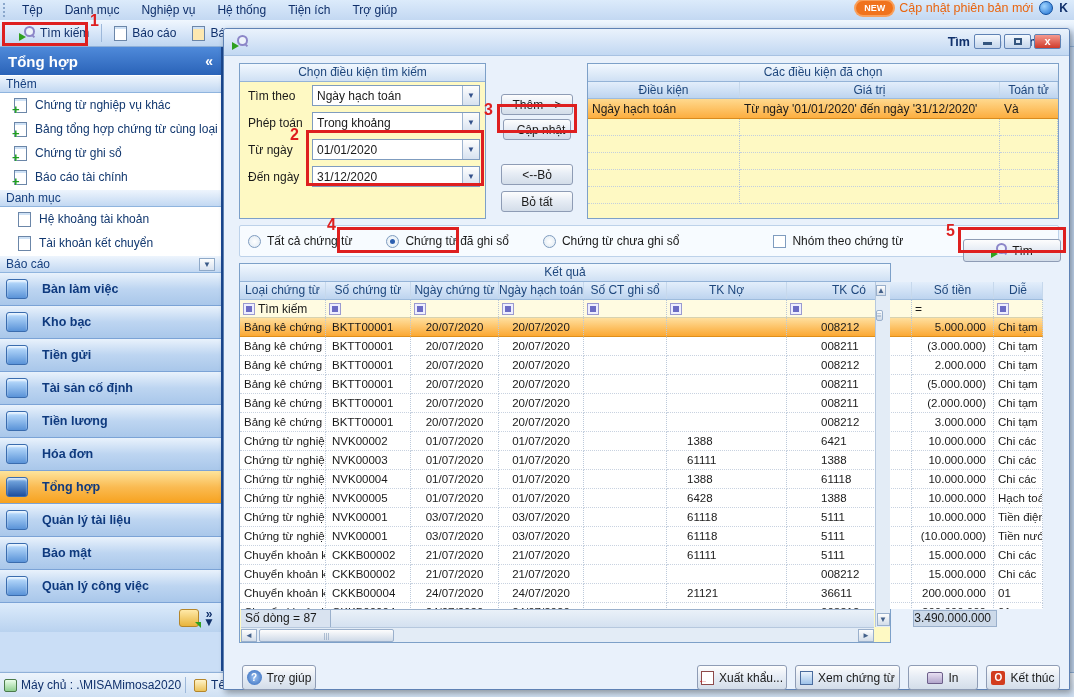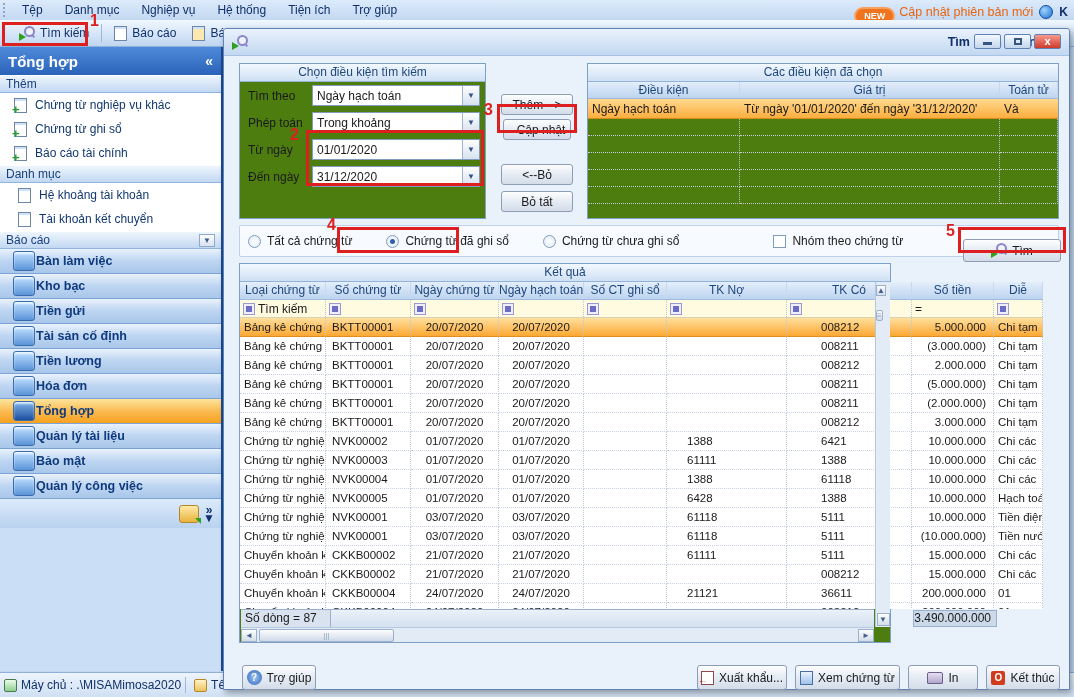--- a/index.html
+++ b/index.html
@@ -11,21 +11,21 @@
   }
   .abs { position:absolute; }
 
   
   #menubar { left:0; top:0; width:1074px; height:20px;
     background:linear-gradient(#dcebfb,#c3d8f2); display:flex; align-items:center; z-index:1; }
   .grip { width:5px; height:70%; margin:0 3px; border-left:2px dotted #8aa7cc; }
   .menu-item { padding:2px 11px; color:#10306b; cursor:default; }
   #update-area { position:absolute; right:6px; top:1px; display:flex; align-items:center; gap:6px; }
   .new-badge { background:#f0731d; color:#fff; font-size:9px; font-weight:bold;
-    padding:2px 8px; border-radius:8px; box-shadow:0 0 0 2px #f9a05c;margin-top:8px; }
+    padding:2px 8px; border-radius:8px; box-shadow:0 0 0 2px #f9a05c; }
   .update-text { color:#e9650f; font-size:12.5px; }
   .globe { width:14px; height:14px; border-radius:50%;
     background:radial-gradient(circle at 35% 35%, #9fd4ff, #1d6fd1); border:1px solid #0f4e9e; }
   .k-text { color:#10306b; font-weight:bold; }
 
   
   #toolbar { left:0; top:20px; width:1074px; height:27px;
     background:linear-gradient(#f0f7fe,#d3e3f7 60%,#bfd6f0);
     border-bottom:1px solid #8fb0d8; display:flex; align-items:center; z-index:1; }
   .tb-btn { display:flex; align-items:center; gap:5px; padding:3px 8px; color:#10306b; border-radius:3px; }
@@ -54,21 +54,21 @@
     padding:0 8px; justify-content:space-between; }
   #sb-title .chev { font-size:14px; font-weight:bold; cursor:pointer; }
   .sb-band { height:18px; background:linear-gradient(#eef5fd,#c2d8f2);
     border-top:1px solid #fff; border-bottom:1px solid #8fb4de; color:#17407f;
     display:flex; align-items:center; padding:0 6px; justify-content:space-between; }
   .sb-item { height:24px; display:flex; align-items:center; gap:8px; padding-left:14px;
     color:#12386f; background:#fff; font-size:12px; cursor:pointer; }
   .sb-combo { width:16px; height:13px; background:linear-gradient(#fdfdfd,#d7e2f0);
     border:1px solid #8fa9c8; font-size:8px; color:#3a5a88; text-align:center; line-height:12px; }
   #sb-white { background:#fff; }
-  .nav-item { height:25px; display:flex; align-items:center; gap:1px; padding-left:13px;
+  .nav-item { height:33px; display:flex; align-items:center; gap:14px; padding-left:6px;
     background:linear-gradient(#e9f2fc,#bdd5f1 50%,#a9c7ea);
     border-bottom:1px solid #7ba3d6; color:#0f3a7e; font-weight:bold; font-size:12.5px; cursor:pointer; }
   .nav-item.selected { background:linear-gradient(#fde49c,#fabb52 50%,#f7a21f); }
   .nav-icon { width:22px; height:20px; border-radius:3px;
     background:linear-gradient(#bfe0ff,#5a93d8); border:1px solid #3a6cae;
     box-shadow:inset 0 2px 2px rgba(255,255,255,.7); }
   .nav-item.selected .nav-icon { background:linear-gradient(#7fb2e8,#1d4f9e); }
   #sb-footer { height:29px; background:linear-gradient(#dcebfb,#b9d2ef);
     display:flex; align-items:center; justify-content:flex-end; gap:4px; padding-right:6px; }
   .db-icon { width:20px; height:18px; border-radius:3px;
@@ -94,21 +94,21 @@
     border-bottom:1px solid #a8c2e2; display:flex; align-items:center; padding:0 8px;
     color:#10306b; font-weight:bold; font-size:12.5px; border-radius:3px 3px 0 0;justify-content:space-between; }
   #dlg-controls { position:absolute; right:8px; top:5px; display:flex; gap:3px; }
   .win-ctl { width:27px; height:15px; border:1px solid #5f82b4; border-radius:2px;
     background:linear-gradient(#f4f9fe,#c4d6ec); position:relative; cursor:pointer; }
   .win-ctl.close { background:linear-gradient(#f59a90,#cf3a2a); }
   .win-ctl .g-min { position:absolute; left:8px; bottom:3px; width:9px; height:3px; background:#35567e; }
   .win-ctl .g-max { position:absolute; left:9px; top:3px; width:8px; height:7px; border:2px solid #35567e; }
   .win-ctl .g-x { position:absolute; width:100%; text-align:center; top:0px; color:#fff; font-weight:bold; font-size:11px; }
 
-  .groupbox { position:absolute; border:1px solid #7da0c8; background:#4d7c0f; }
+  .groupbox { position:absolute; border:1px solid #7da0c8; background:#fef9c3; }
   .gb-band { height:18px; background:linear-gradient(#f2f8fe,#cfe0f4);
     border-bottom:1px solid #94b3d7; color:#1e477d; text-align:center; line-height:17px; }
 
   
   .cond-row { display:flex; align-items:center; height:27px; padding-left:8px; }
   .cond-label { width:64px; color:#1a1a1a; }
   .combo { flex:0 0 168px; height:21px; border:1px solid #7f9cbf; background:#fff;
     display:flex; align-items:center; }
   .combo .val { flex:1; padding-left:4px; white-space:nowrap; overflow:hidden; }
   .combo .drop { width:17px; height:100%; border-left:1px solid #9eb4cf;
@@ -247,20 +247,24 @@
     <div class="sb-band">
       <span>Thêm</span>
     </div>
     <div id="sb-white">
 
         <div class="sb-item">
           <span class="mini-doc plus"></span>
           <span>Chứng từ nghiệp vụ khác</span>
         </div>
 
+        <div class="sb-item">
+          <span class="mini-doc plus"></span>
+          <span>Bảng tổng hợp chứng từ cùng loại</span>
+        </div>
 
         <div class="sb-item">
           <span class="mini-doc plus"></span>
           <span>Chứng từ ghi sổ</span>
         </div>
 
         <div class="sb-item">
           <span class="mini-doc plus"></span>
           <span>Báo cáo tài chính</span>
         </div>

